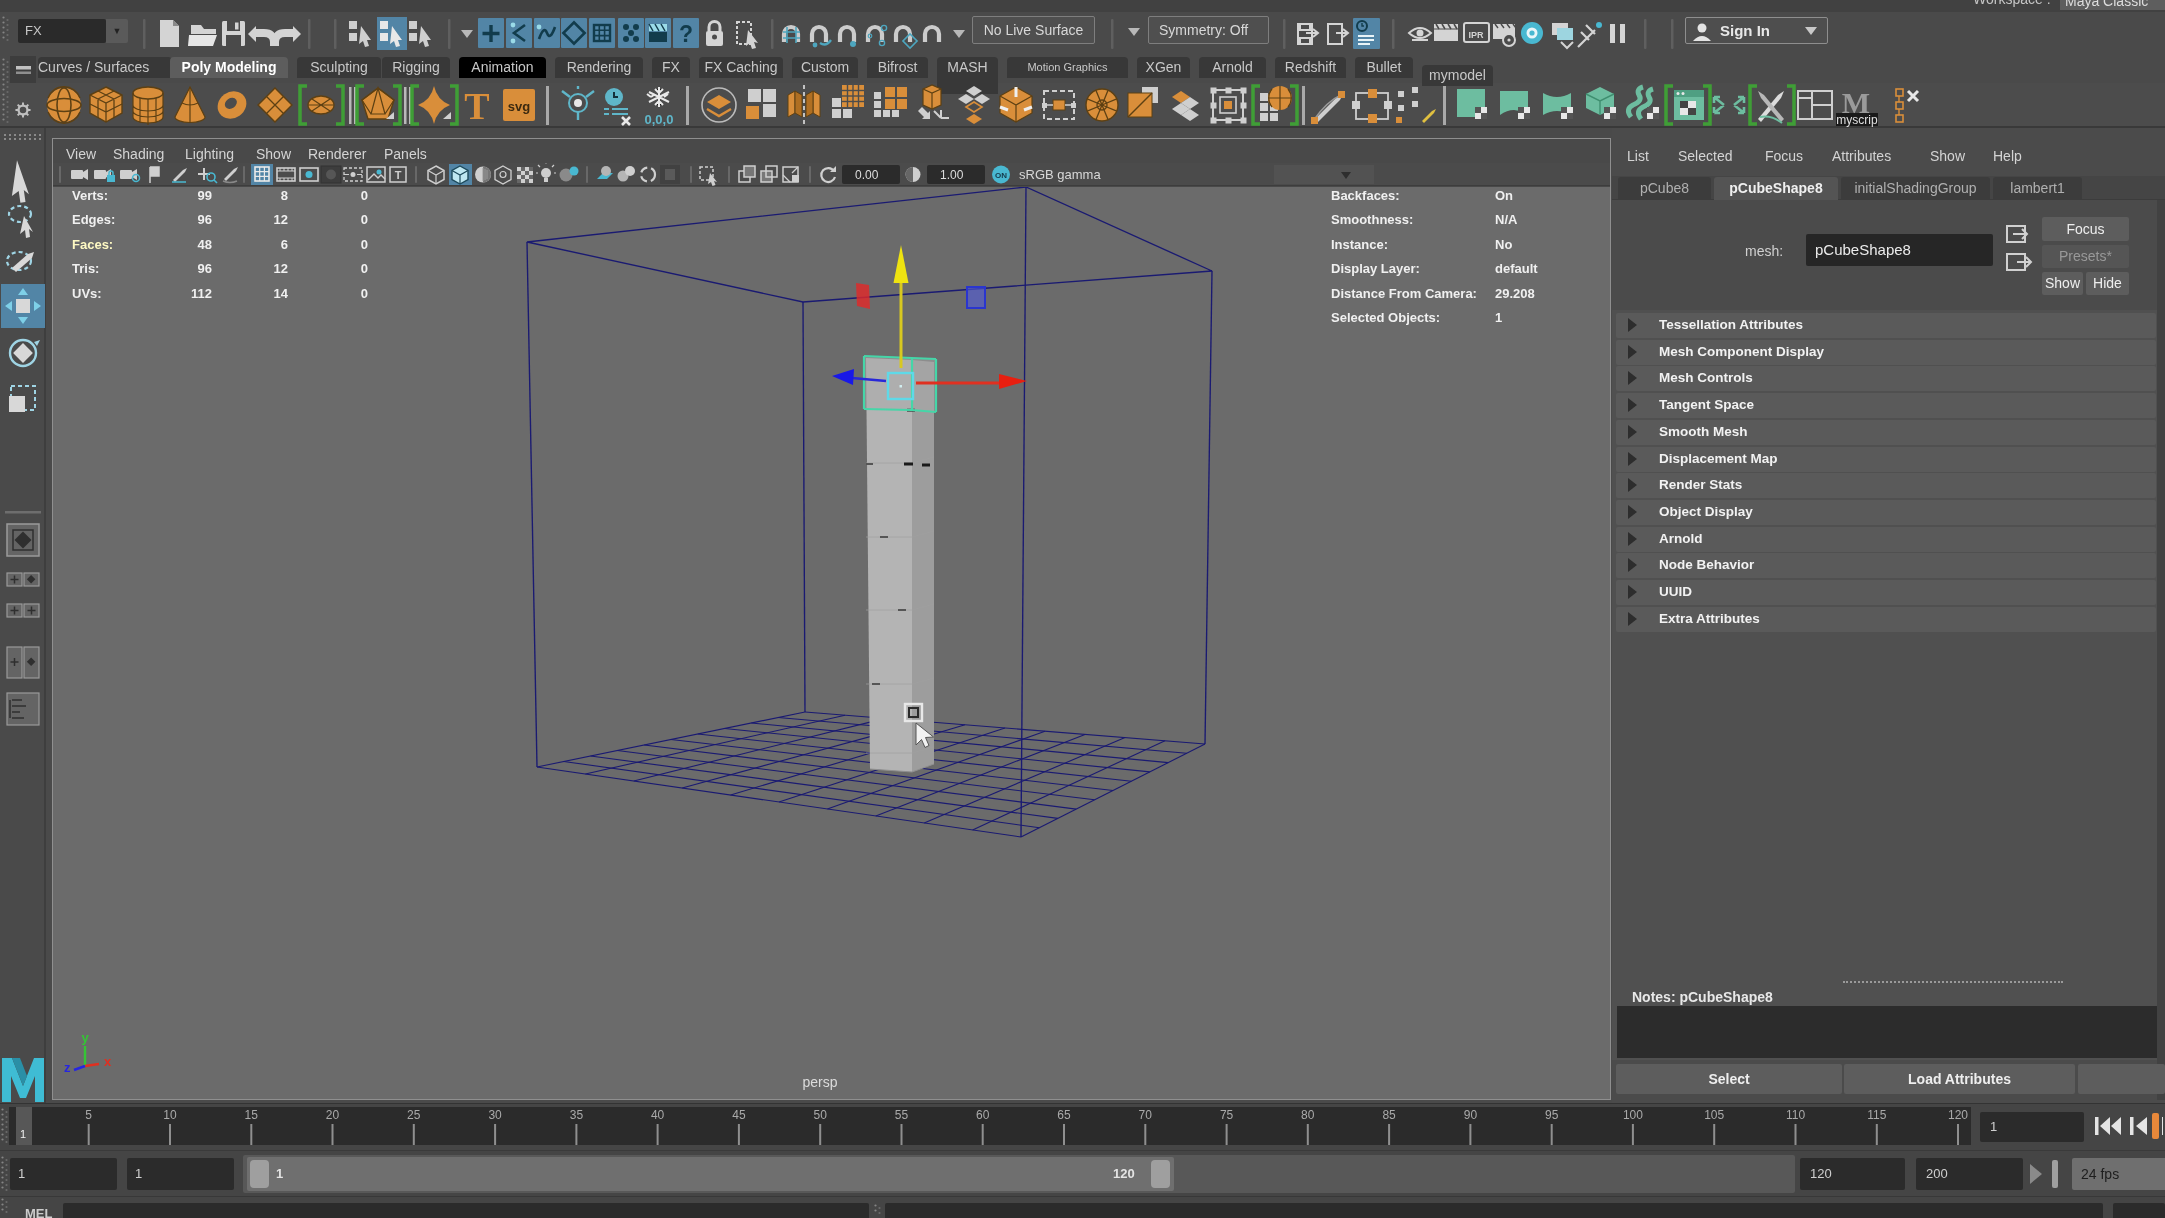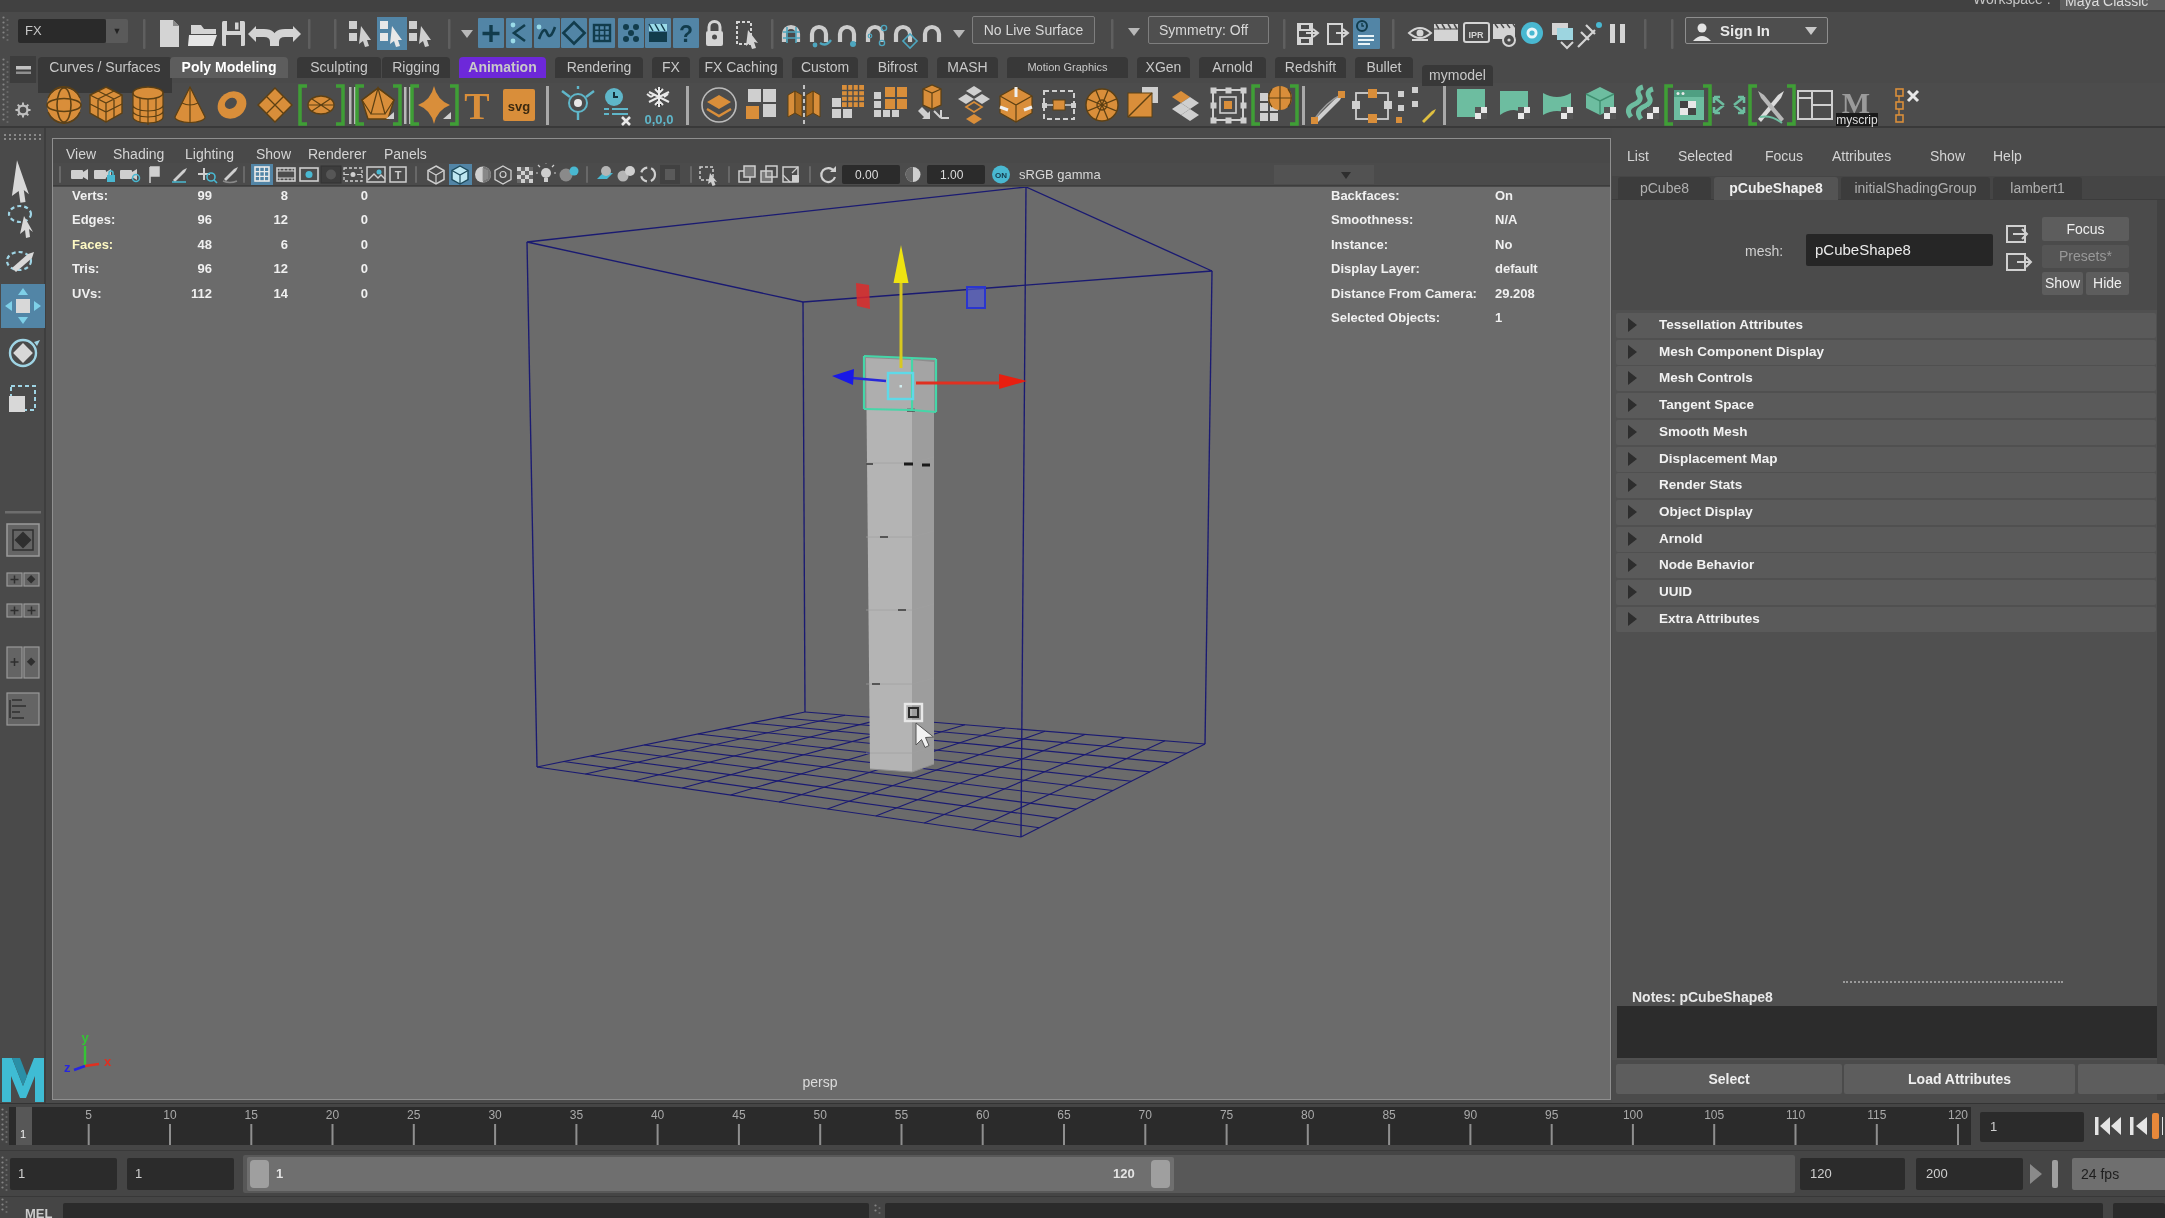--- a/index.html
+++ b/index.html
@@ -181,31 +181,31 @@
 <div class="abs" style="left:972px;top:16px;width:123px;height:28px;background:#4f4f4f;border:1px solid #7e7e7e;border-radius:2px;color:#d8d8d8;font-size:14px;line-height:27px;text-align:center;">No Live Surface</div>
 <div class="abs" style="left:1128px;top:28px;width:0;height:0;border-left:6px solid transparent;border-right:6px solid transparent;border-top:8px solid #b8b8b8;"></div>
 <div class="abs" style="left:1148px;top:16px;width:121px;height:28px;background:#4f4f4f;border:1px solid #7e7e7e;border-radius:2px;color:#d8d8d8;font-size:14px;line-height:27px;padding-left:10px;">Symmetry: Off</div>
 <div class="abs" style="left:1685px;top:17px;width:143px;height:27px;background:#4e4e4e;border:1px solid #8e8e8e;border-radius:2px;"></div>
 <svg class="abs" style="left:1690px;top:20px;" width="24" height="22">
     <circle cx="12" cy="8" r="4.5" fill="#e4e4e4"></circle>
     <path d="M3 21 q9 -10 18 0 z" fill="#e4e4e4"></path>
   </svg>
 <div class="txt" style="left:1720px;top:22px;font-size:15px;color:#e8e8e8;font-weight:bold;">Sign In</div>
 <div class="abs" style="left:1805px;top:27px;width:0;height:0;border-left:6px solid transparent;border-right:6px solid transparent;border-top:8px solid #c8c8c8;"></div>
-<div class="abs" style="left:38px;top:57px;width:134px;height:36px;background:#383838;border-radius:4px 4px 0 0;color:#c8c8c8;font-weight:normal;font-size:14px;text-align:center;line-height:21px;overflow:hidden;">Curves / Surfaces</div>
+<div class="abs" style="left:38px;top:57px;width:134px;height:21px;background:#383838;border-radius:4px 4px 0 0;color:#c8c8c8;font-weight:normal;font-size:14px;text-align:left;line-height:21px;overflow:hidden;">Curves / Surfaces</div>
 <div class="abs" style="left:170px;top:57px;width:118px;height:21px;background:#5d5d5d;border-radius:4px 4px 0 0;color:#ffffff;font-weight:bold;font-size:14px;text-align:center;line-height:21px;overflow:hidden;">Poly Modeling</div>
 <div class="abs" style="left:297px;top:57px;width:84px;height:21px;background:#383838;border-radius:4px 4px 0 0;color:#c8c8c8;font-weight:normal;font-size:14px;text-align:center;line-height:21px;overflow:hidden;">Sculpting</div>
 <div class="abs" style="left:382px;top:57px;width:68px;height:21px;background:#383838;border-radius:4px 4px 0 0;color:#c8c8c8;font-weight:normal;font-size:14px;text-align:center;line-height:21px;overflow:hidden;">Rigging</div>
-<div class="abs" style="left:459px;top:57px;width:87px;height:21px;background:#6d28d9;border-radius:4px 4px 0 0;color:#c8c8c8;font-weight:bold;font-size:14px;text-align:center;line-height:21px;overflow:hidden;">Animation</div>
+<div class="abs" style="left:459px;top:57px;width:87px;height:21px;background:#000000;border-radius:4px 4px 0 0;color:#c8c8c8;font-weight:normal;font-size:14px;text-align:center;line-height:21px;overflow:hidden;">Animation</div>
 <div class="abs" style="left:555px;top:57px;width:88px;height:21px;background:#383838;border-radius:4px 4px 0 0;color:#c8c8c8;font-weight:normal;font-size:14px;text-align:center;line-height:21px;overflow:hidden;">Rendering</div>
 <div class="abs" style="left:652px;top:57px;width:38px;height:21px;background:#383838;border-radius:4px 4px 0 0;color:#c8c8c8;font-weight:normal;font-size:14px;text-align:center;line-height:21px;overflow:hidden;">FX</div>
 <div class="abs" style="left:699px;top:57px;width:84px;height:21px;background:#383838;border-radius:4px 4px 0 0;color:#c8c8c8;font-weight:normal;font-size:14px;text-align:center;line-height:21px;overflow:hidden;">FX Caching</div>
 <div class="abs" style="left:792px;top:57px;width:66px;height:21px;background:#383838;border-radius:4px 4px 0 0;color:#c8c8c8;font-weight:normal;font-size:14px;text-align:center;line-height:21px;overflow:hidden;">Custom</div>
 <div class="abs" style="left:867px;top:57px;width:61px;height:21px;background:#383838;border-radius:4px 4px 0 0;color:#c8c8c8;font-weight:normal;font-size:14px;text-align:center;line-height:21px;overflow:hidden;">Bifrost</div>
-<div class="abs" style="left:937px;top:57px;width:61px;height:21px;background:#383838;border-radius:4px 4px 0 0;color:#c8c8c8;font-weight:normal;font-size:14px;text-align:center;line-height:21px;overflow:hidden;">MASH</div>
+<div class="abs" style="left:937px;top:57px;width:61px;height:37px;background:#383838;border-radius:4px 4px 0 0;color:#c8c8c8;font-weight:normal;font-size:14px;text-align:center;line-height:21px;overflow:hidden;">MASH</div>
 <div class="abs" style="left:1007px;top:57px;width:121px;height:21px;background:#383838;border-radius:4px 4px 0 0;color:#c8c8c8;font-weight:normal;font-size:11px;text-align:center;line-height:21px;overflow:hidden;">Motion Graphics</div>
 <div class="abs" style="left:1137px;top:57px;width:53px;height:21px;background:#383838;border-radius:4px 4px 0 0;color:#c8c8c8;font-weight:normal;font-size:14px;text-align:center;line-height:21px;overflow:hidden;">XGen</div>
 <div class="abs" style="left:1199px;top:57px;width:67px;height:21px;background:#383838;border-radius:4px 4px 0 0;color:#c8c8c8;font-weight:normal;font-size:14px;text-align:center;line-height:21px;overflow:hidden;">Arnold</div>
 <div class="abs" style="left:1275px;top:57px;width:71px;height:21px;background:#383838;border-radius:4px 4px 0 0;color:#c8c8c8;font-weight:normal;font-size:14px;text-align:center;line-height:21px;overflow:hidden;">Redshift</div>
 <div class="abs" style="left:1355px;top:57px;width:58px;height:21px;background:#383838;border-radius:4px 4px 0 0;color:#c8c8c8;font-weight:normal;font-size:14px;text-align:center;line-height:21px;overflow:hidden;">Bullet</div>
 <div class="abs" style="left:1422px;top:65px;width:71px;height:21px;background:#383838;border-radius:4px 4px 0 0;color:#c8c8c8;font-weight:normal;font-size:14px;text-align:center;line-height:21px;overflow:hidden;">mymodel</div>
 <svg class="abs" style="left:15px;top:64px;" width="18" height="12">
     <rect x="1" y="2" width="15" height="3.5" fill="#c1c1c1"></rect>
     <rect x="1" y="7.5" width="15" height="2.5" fill="#8f8f8f"></rect>
   </svg>

